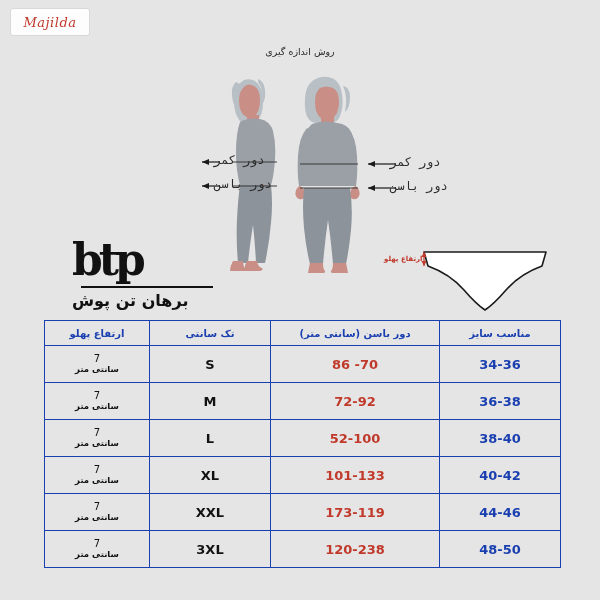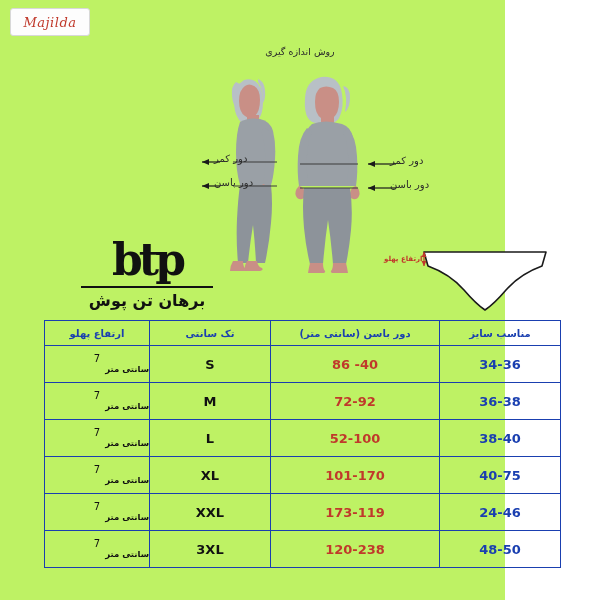--- a/index.html
+++ b/index.html
@@ -9,23 +9,23 @@
   }
   body {
     width: 600px;
     height: 600px;
     font-family: "DejaVu Sans", sans-serif;
     position: relative;
     overflow: hidden;
   }
   .page {
     position: relative;
-    width: 505px;
+    width: 600px;
     height: 600px;
-    background: #bef264;
+    background: #e5e5e5;
   }
 
   
   .watermark {
     position: absolute;
     left: 10px;
     top: 8px;
     width: 78px;
     height: 26px;
     border: 1px solid #d8d8d8;
@@ -60,33 +60,34 @@
     position: absolute;
     left: 200px;
     top: 58px;
     width: 220px;
     height: 255px;
   }
 
   
   .fig-label {
     position: absolute;
-    font-size: 10px;
+    font-size: 12px;
     color: #2b2b2b;
     direction: rtl;
     white-space: nowrap;
+    font-family: Liberation Mono, monospace;
   }
 
   
   .brand {
     position: absolute;
     left: 72px;
     top: 238px;
     width: 150px;
-    text-align: center;
+    text-align: left;
   }
   .brand-mark {
     font-family: "DejaVu Serif", serif;
     font-size: 44px;
     font-weight: bold;
     color: #111111;
     line-height: 1;
     letter-spacing: -4px;
   }
   .brand-rule {
@@ -163,21 +164,20 @@
     font-weight: normal;
   }
   .cell-rise .rise-num {
     display: block;
     font-size: 10px;
     font-weight: normal;
   }
   .cell-rise .rise-unit {
     display: block;
     font-size: 8.5px;
-    text-align: right;
   }
 </style>
 </head>
 <body>
 
 <div class="page">
 
   <div class="watermark">
     <span class="watermark-text">Majilda</span>
   </div>
@@ -288,21 +288,21 @@
       <tr>
         <th class="col-fit">مناسب سایز</th>
         <th class="col-hip">دور باسن (سانتی متر)</th>
         <th class="col-size">تک سانتی</th>
         <th class="col-rise">ارتفاع پهلو</th>
       </tr>
     </thead>
     <tbody>
       <tr>
         <td class="cell-fit">34-36</td>
-        <td class="cell-hip">40- 86</td>
+        <td class="cell-hip">70- 86</td>
         <td class="cell-size">S</td>
         <td class="cell-rise">
           <span class="rise-num">7</span>
           <span class="rise-unit">سانتی متر</span>
         </td>
       </tr>
       <tr>
         <td class="cell-fit">36-38</td>
         <td class="cell-hip">72-92</td>
         <td class="cell-size">M</td>
@@ -314,30 +314,30 @@
       <tr>
         <td class="cell-fit">38-40</td>
         <td class="cell-hip">52-100</td>
         <td class="cell-size">L</td>
         <td class="cell-rise">
           <span class="rise-num">7</span>
           <span class="rise-unit">سانتی متر</span>
         </td>
       </tr>
       <tr>
-        <td class="cell-fit">40-75</td>
-        <td class="cell-hip">101-170</td>
+        <td class="cell-fit">40-42</td>
+        <td class="cell-hip">101-133</td>
         <td class="cell-size">XL</td>
         <td class="cell-rise">
           <span class="rise-num">7</span>
           <span class="rise-unit">سانتی متر</span>
         </td>
       </tr>
       <tr>
-        <td class="cell-fit">24-46</td>
+        <td class="cell-fit">44-46</td>
         <td class="cell-hip">173-119</td>
         <td class="cell-size">XXL</td>
         <td class="cell-rise">
           <span class="rise-num">7</span>
           <span class="rise-unit">سانتی متر</span>
         </td>
       </tr>
       <tr>
         <td class="cell-fit">48-50</td>
         <td class="cell-hip">120-238</td>

